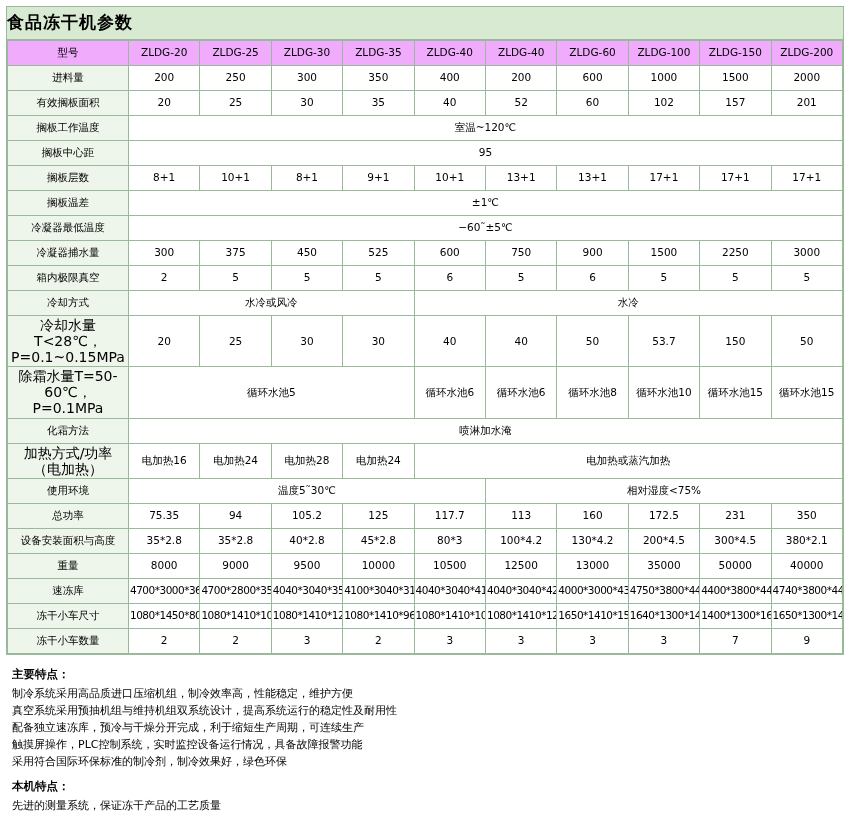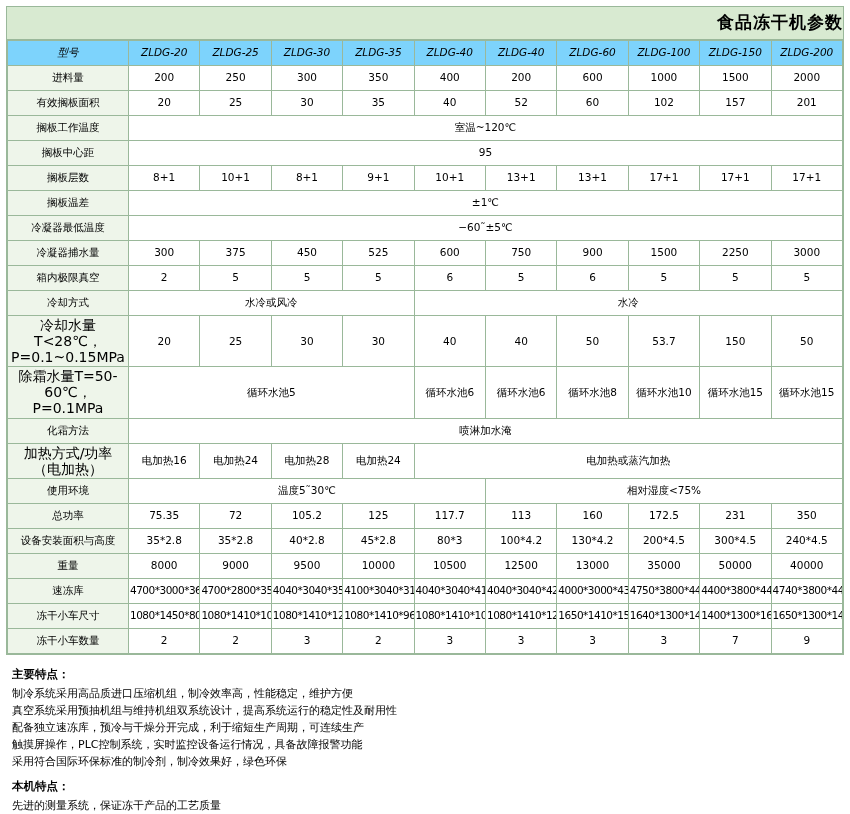--- a/index.html
+++ b/index.html
@@ -16,21 +16,21 @@
   }
   .sheet {
     width: 838px;
     margin: 6px auto 0 auto;
     border: 1px solid #9ab89a;
     box-sizing: border-box;
   }
   .title-bar {
     background: #d8ead1;
     border-bottom: 1px solid #9ab89a;
-    text-align: right;
+    text-align: left;
     font-size: 17px;
     font-weight: bold;
     padding: 4px 0 5px 0;
     letter-spacing: 1px;
   }
   table.spec {
     border-collapse: collapse;
     width: 100%;
     table-layout: fixed;
   }
@@ -51,23 +51,22 @@
     font-size: 10.5px;
     text-align: center;
   }
   td.rowhead.two-line {
     font-size: 14px;
     line-height: 1.15;
     white-space: normal;
     padding: 1px 2px;
   }
   td.modelhead {
-    background: #7dd3fc;
+    background: #f0abfc;
     font-weight: normal;
-    font-style: italic;
   }
   td.tiny {
     font-size: 8.5px;
     letter-spacing: -0.5px;
   }
   td.small {
     font-size: 9.5px;
   }
   .notes {
     width: 838px;
@@ -231,42 +230,42 @@
           <td colspan="6">电加热或蒸汽加热</td>
         </tr>
         <tr>
           <td class="rowhead">使用环境</td>
           <td colspan="5">温度5˜30℃</td>
           <td colspan="5">相对湿度&lt;75%</td>
         </tr>
         <tr>
           <td class="rowhead">总功率</td>
           <td>75.35</td>
-          <td>72</td>
+          <td>94</td>
           <td>105.2</td>
           <td>125</td>
           <td>117.7</td>
           <td>113</td>
           <td>160</td>
           <td>172.5</td>
           <td>231</td>
           <td>350</td>
         </tr>
         <tr>
           <td class="rowhead">设备安装面积与高度</td>
           <td class="small">35*2.8</td>
           <td class="small">35*2.8</td>
           <td class="small">40*2.8</td>
           <td class="small">45*2.8</td>
           <td class="small">80*3</td>
           <td class="small">100*4.2</td>
           <td class="small">130*4.2</td>
           <td class="small">200*4.5</td>
           <td class="small">300*4.5</td>
-          <td class="small">240*4.5</td>
+          <td class="small">380*2.1</td>
         </tr>
         <tr>
           <td class="rowhead">重量</td>
           <td>8000</td>
           <td>9000</td>
           <td>9500</td>
           <td>10000</td>
           <td>10500</td>
           <td>12500</td>
           <td>13000</td>

